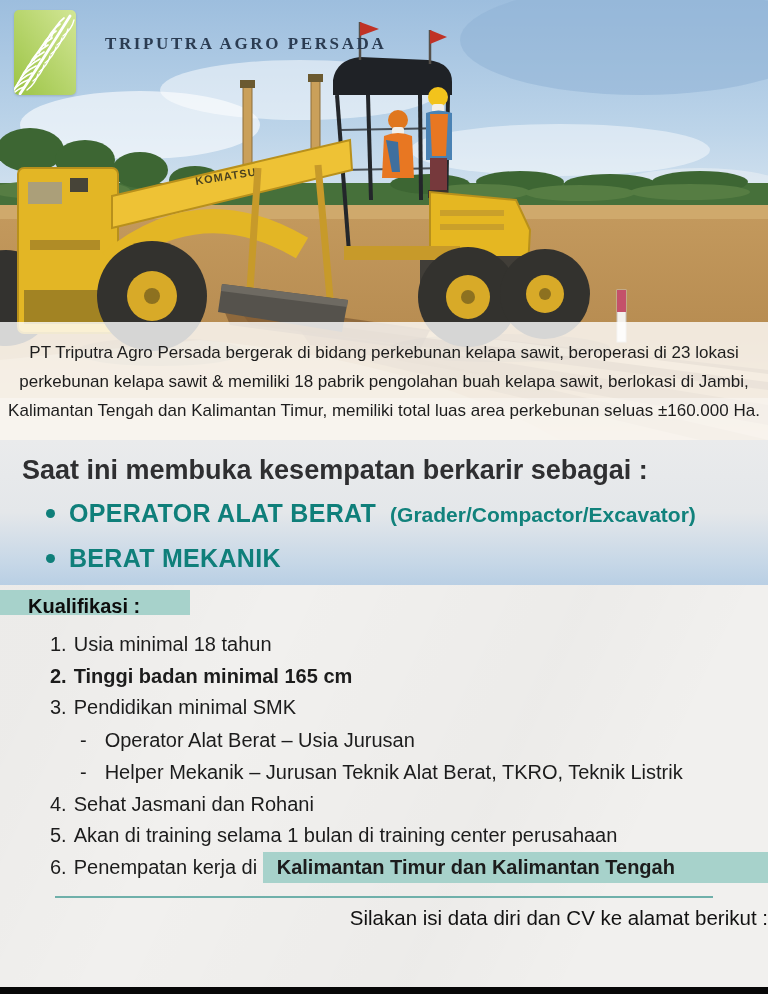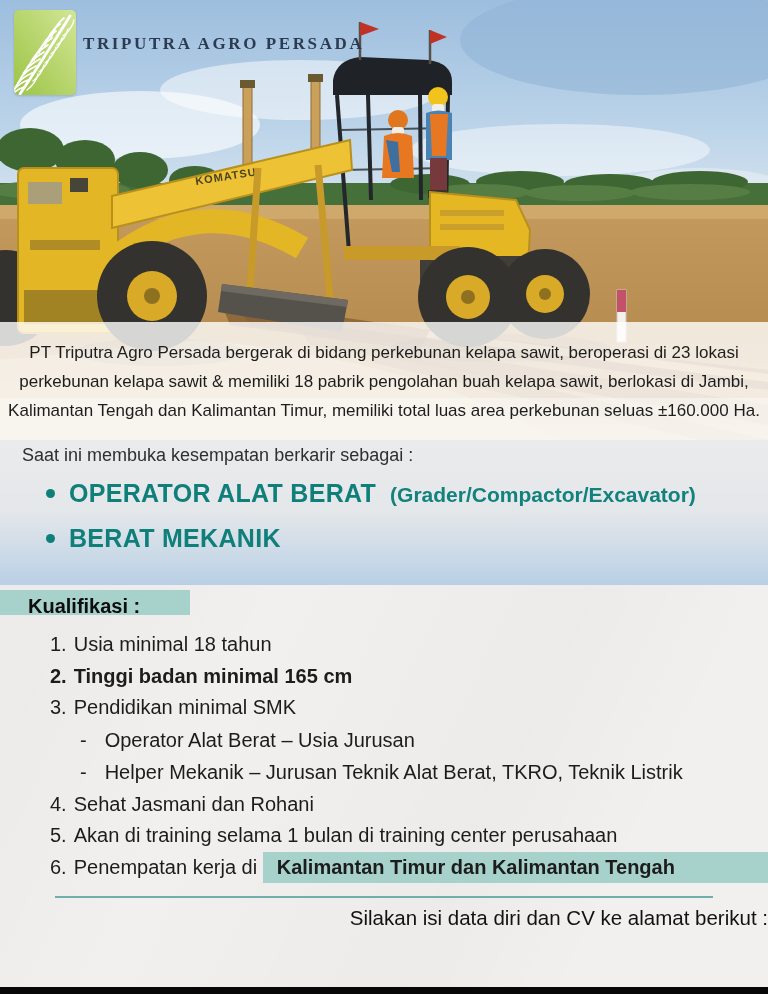--- a/index.html
+++ b/index.html
@@ -6,41 +6,41 @@
   .poster {
     position:relative; width:768px; height:994px; margin:0 auto;
     overflow:hidden; background:#f1f0ee;
     font-family:"Liberation Sans", sans-serif;
   }
 
   
   .photo { position:absolute; top:0; left:0; width:768px; height:440px; }
   .scene { display:block; width:100%; height:100%; }
 
-  .brand { position:absolute; top:10px; left:14px; display:flex; align-items:center; gap:7px; }
+  .brand { position:absolute; top:10px; left:14px; display:flex; align-items:center; gap:29px; }
   .logo { width:62px; height:85px; display:block; filter:drop-shadow(0 1px 1px rgba(0,0,0,.15)); }
   .brand-name {
     font-family:"Liberation Serif", serif; font-size:17px; font-weight:600;
     letter-spacing:2.6px; color:#2b3c52; white-space:nowrap; margin-top:-6px;
   }
 
   .about {
     position:absolute; left:0; bottom:0; width:768px; height:118px;
     background:rgba(255,255,255,.8);
     display:flex; flex-direction:column; justify-content:center;
     text-align:center; color:#1d1d1d; font-size:17px; line-height:29px;
   }
   .about p { margin:0; white-space:nowrap; }
 
   
   .intro {
     position:absolute; top:440px; left:0; width:768px; height:145px;
     background:linear-gradient(180deg,#eaebec 0%,#e4e7ea 50%,#c6d7e7 85%,#b9cfe4 100%);
   }
-  .intro h2 { margin:0; padding:5px 0 0 22px; font-size:18px; font-weight:400; color:#2f2f31; }
+  .intro h2 { margin:0; padding:15px 0 0 22px; font-size:27px; font-weight:700; color:#2f2f31; }
   .positions { list-style:none; margin:13px 0 0 46px; padding:0; }
   .position-row { display:flex; align-items:baseline; gap:14px; margin-bottom:16px; }
   .dot { width:9px; height:9px; border-radius:50%; background:#0f7f7a; align-self:center; flex:0 0 9px; }
   .pos-title { color:#0f7f7a; font-weight:700; font-size:25px; letter-spacing:.3px; white-space:nowrap; }
   .pos-detail { color:#11827c; font-weight:700; font-size:21px; white-space:nowrap; }
 
   
   .quals {
     position:absolute; top:585px; left:0; width:768px; height:402px;
     background:

